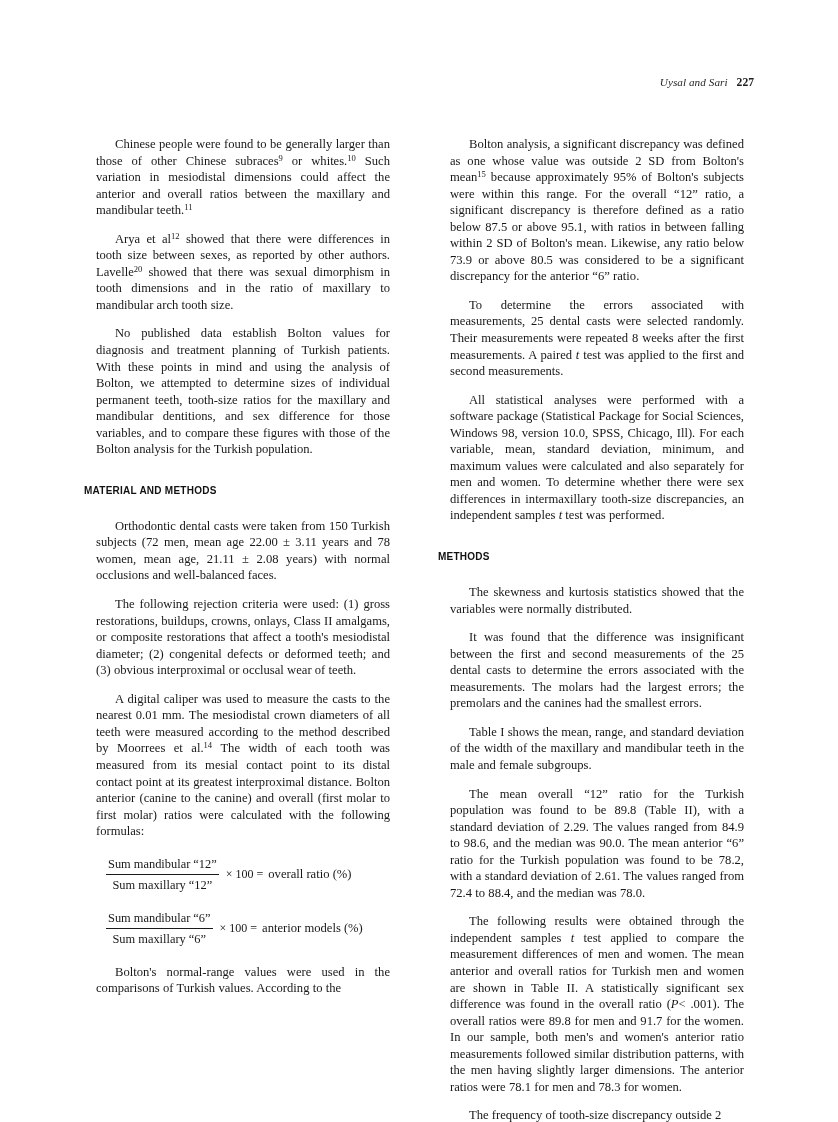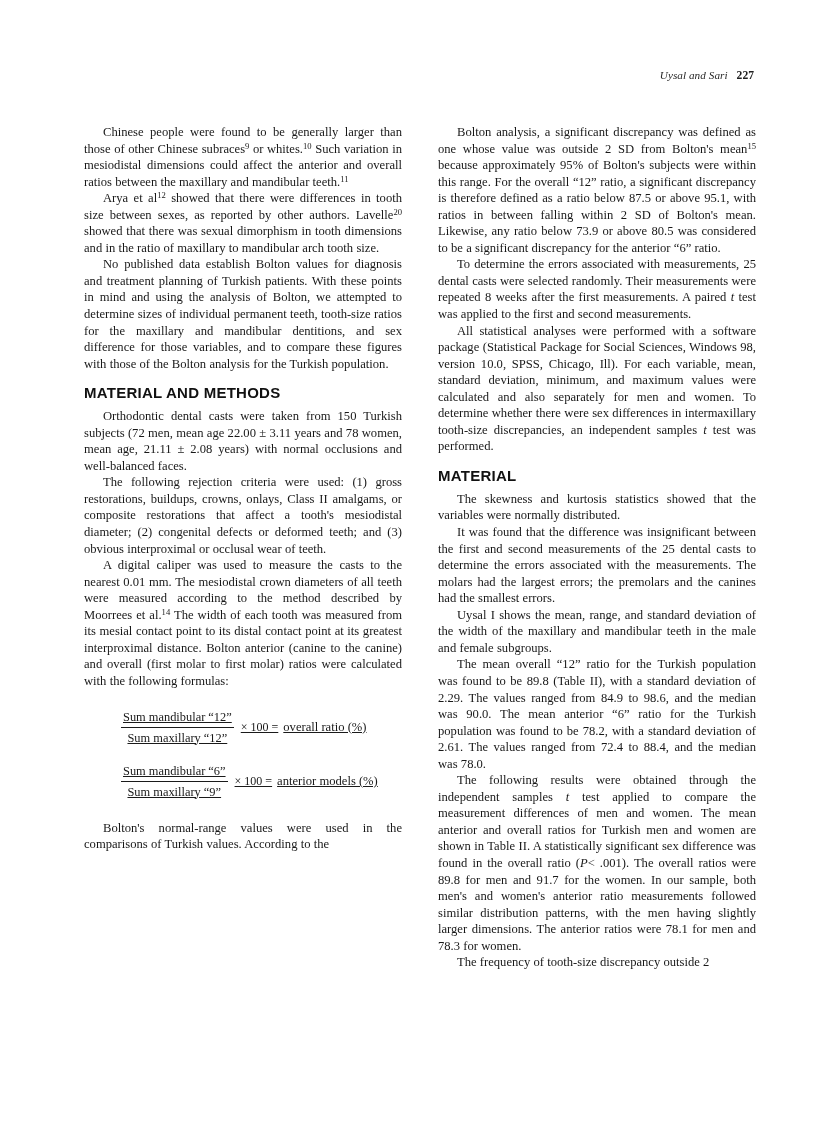--- a/index.html
+++ b/index.html
@@ -41,21 +41,21 @@
     font-size: 11.2px;
     line-height: 15.5px;
     letter-spacing: 0.05px;
     color: #1f1f1f;
     white-space: nowrap;
   }
   .rh-left .vol-line { display: block; }
   .rh-right {
     position: absolute;
     right: 0;
-    top: 8px;
+    top: 15px;
     font-size: 11.2px;
     line-height: 15.5px;
     white-space: nowrap;
     color: #1f1f1f;
     font-family: Liberation Serif, serif;
   }
   .rh-right .authors {
     font-style: italic;
     letter-spacing: 0.05px;
   }
@@ -77,21 +77,21 @@
   }
   .col {
     position: absolute;
     top: 0;
     width: 318px;
   }
   .col-left  { left: 0; }
   .col-right { left: 354px; }
 
   p.para {
-    margin: 0;
+    margin: 12px;
     font-size: 12.6px;
     line-height: 16.55px;
     text-align: justify;
     text-justify: inter-word;
     text-indent: 19px;
     color: #181818;
     -webkit-hyphens: none;
     hyphens: none;
     word-spacing: 0.1px;
   }
@@ -101,35 +101,34 @@
     line-height: 0;
     vertical-align: 0.42em;
   }
   i.it { font-style: italic; }
 
   h2.section-head {
     margin: 0;
     padding: 0;
     font-family: "Liberation Sans", sans-serif;
     font-weight: bold;
-    font-size: 15px;
+    font-size: 10px;
     line-height: 15px;
     letter-spacing: 0.25px;
     color: #111111;
     text-align: left;
   }
 
   .sp-before-head { height: 13px; }
   .sp-after-head  { height: 8px; }
 
   
   .formula-block {
-    margin: 15px;
+    margin: 0;
     padding: 0;
-    text-decoration: underline;
   }
   .formula {
     display: flex;
     align-items: center;
     font-size: 12.6px;
     color: #181818;
     margin-left: 22px;
     height: 46px;
   }
   .frac {
@@ -196,46 +195,46 @@
               <span class="bar"></span>
               <span class="den">Sum maxillary “12”</span>
             </span>
             <span class="rhs"><span class="times">× 100 =</span><span class="label">overall ratio (%)</span></span>
           </div>
           <div class="formula-gap"></div>
           <div class="formula">
             <span class="frac">
               <span class="num">Sum mandibular “6”</span>
               <span class="bar"></span>
-              <span class="den">Sum maxillary “9”</span>
+              <span class="den">Sum maxillary “6”</span>
             </span>
             <span class="rhs"><span class="times">× 100 =</span><span class="label">anterior models (%)</span></span>
           </div>
         </div>
 
       <div>
           <p class="para">Bolton's normal-range values were used in the comparisons of Turkish values. According to the</p>
         </div>
     </div>
 
     <div class="col col-right">
       <div>
           <p class="para">Bolton analysis, a significant discrepancy was defined as one whose value was outside 2 SD from Bolton's mean<sup class="ref">15</sup> because approximately 95% of Bolton's subjects were within this range. For the overall “12” ratio, a significant discrepancy is therefore defined as a ratio below 87.5 or above 95.1, with ratios in between falling within 2 SD of Bolton's mean. Likewise, any ratio below 73.9 or above 80.5 was considered to be a significant discrepancy for the anterior “6” ratio.</p>
           <p class="para">To determine the errors associated with measurements, 25 dental casts were selected randomly. Their measurements were repeated 8 weeks after the first measurements. A paired <i class="it">t</i> test was applied to the first and second measurements.</p>
           <p class="para">All statistical analyses were performed with a software package (Statistical Package for Social Sciences, Windows 98, version 10.0, SPSS, Chicago, Ill). For each variable, mean, standard deviation, minimum, and maximum values were calculated and also separately for men and women. To determine whether there were sex differences in intermaxillary tooth-size discrepancies, an independent samples <i class="it">t</i> test was performed.</p>
         </div>
 
       <div class="sp-before-head"></div>
-      <h2 class="section-head">MATERIAL</h2>
+      <h2 class="section-head">METHODS</h2>
       <div class="sp-after-head"></div>
 
       <div>
           <p class="para">The skewness and kurtosis statistics showed that the variables were normally distributed.</p>
           <p class="para">It was found that the difference was insignificant between the first and second measurements of the 25 dental casts to determine the errors associated with the measurements. The molars had the largest errors; the premolars and the canines had the smallest errors.</p>
-          <p class="para">Uysal I shows the mean, range, and standard deviation of the width of the maxillary and mandibular teeth in the male and female subgroups.</p>
+          <p class="para">Table I shows the mean, range, and standard deviation of the width of the maxillary and mandibular teeth in the male and female subgroups.</p>
           <p class="para">The mean overall “12” ratio for the Turkish population was found to be 89.8 (Table II), with a standard deviation of 2.29. The values ranged from 84.9 to 98.6, and the median was 90.0. The mean anterior “6” ratio for the Turkish population was found to be 78.2, with a standard deviation of 2.61. The values ranged from 72.4 to 88.4, and the median was 78.0.</p>
           <p class="para">The following results were obtained through the independent samples <i class="it">t</i> test applied to compare the measurement differences of men and women. The mean anterior and overall ratios for Turkish men and women are shown in Table II. A statistically significant sex difference was found in the overall ratio (<i class="it">P</i>&lt; .001). The overall ratios were 89.8 for men and 91.7 for the women. In our sample, both men's and women's anterior ratio measurements followed similar distribution patterns, with the men having slightly larger dimensions. The anterior ratios were 78.1 for men and 78.3 for women.</p>
           <p class="para">The frequency of tooth-size discrepancy outside 2</p>
         </div>
     </div>
 
   </div>
 </div>
 
 </body></html>

